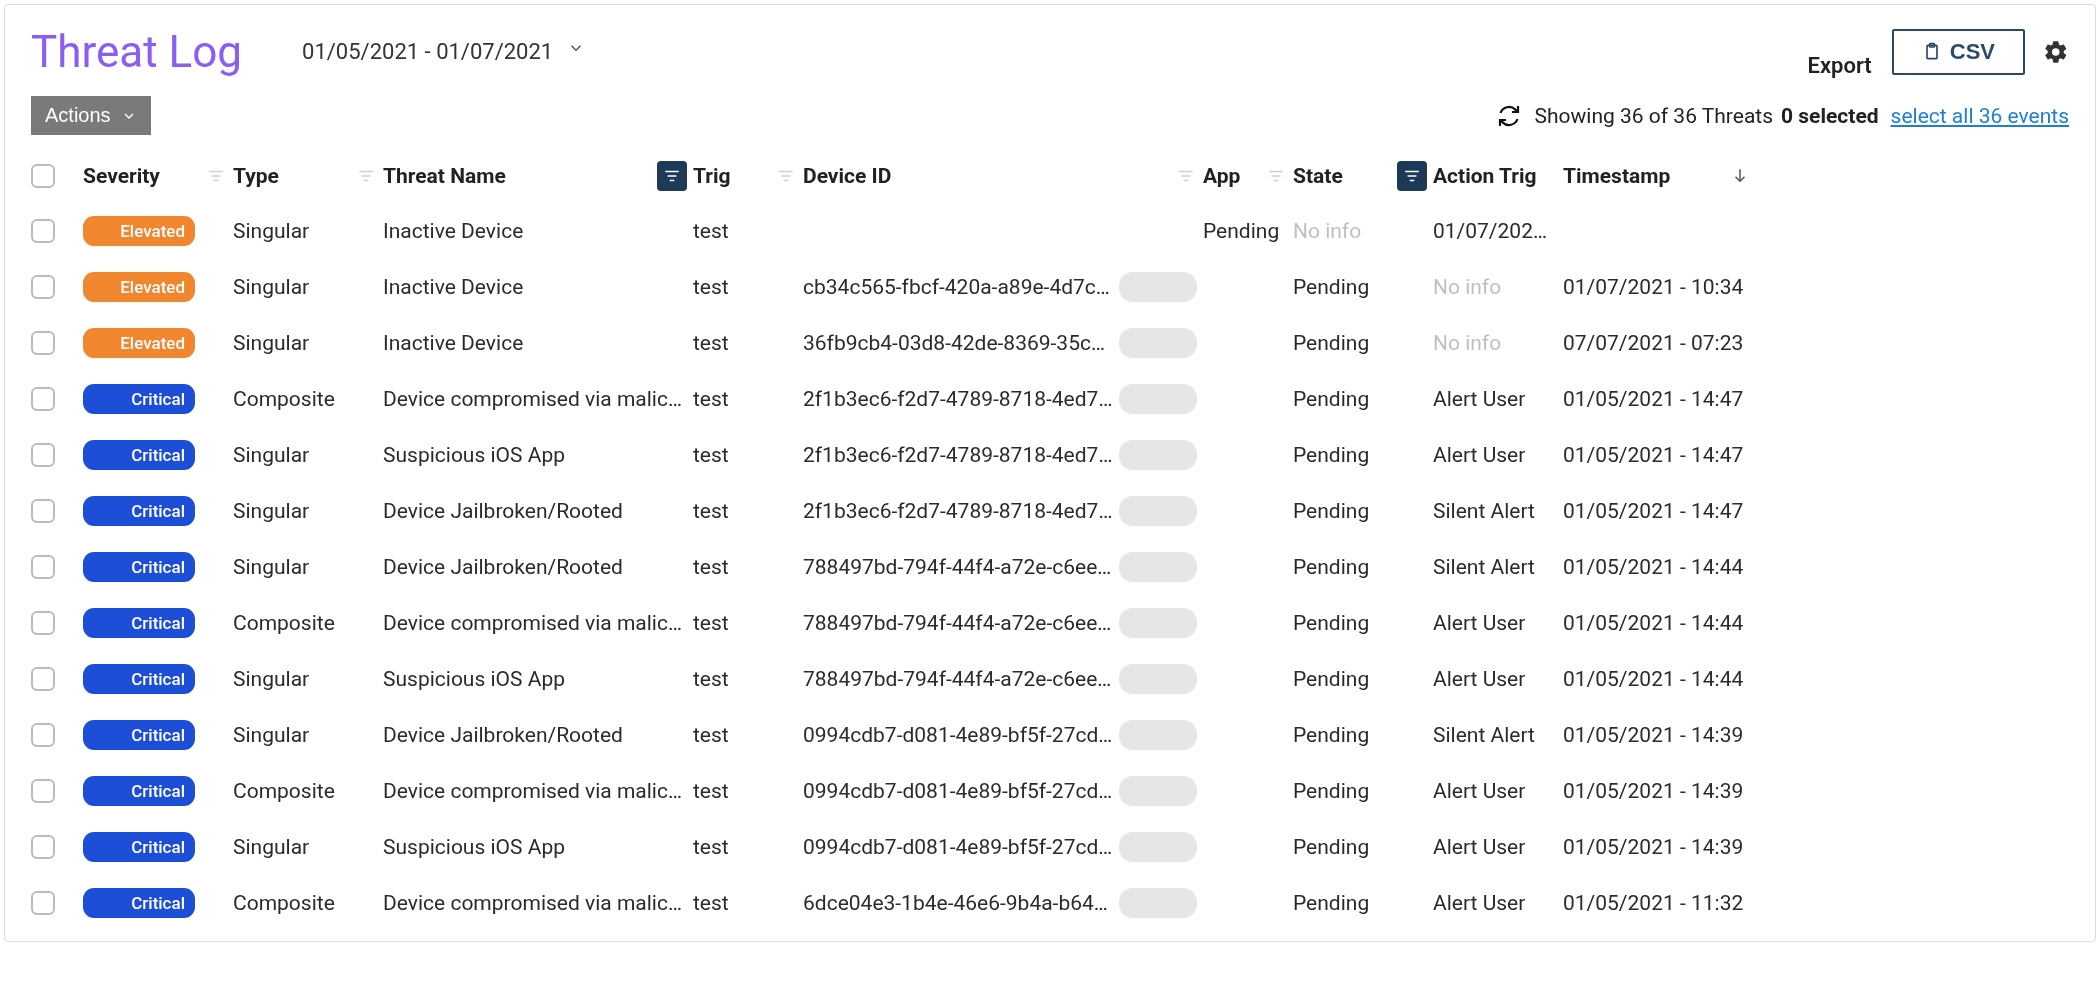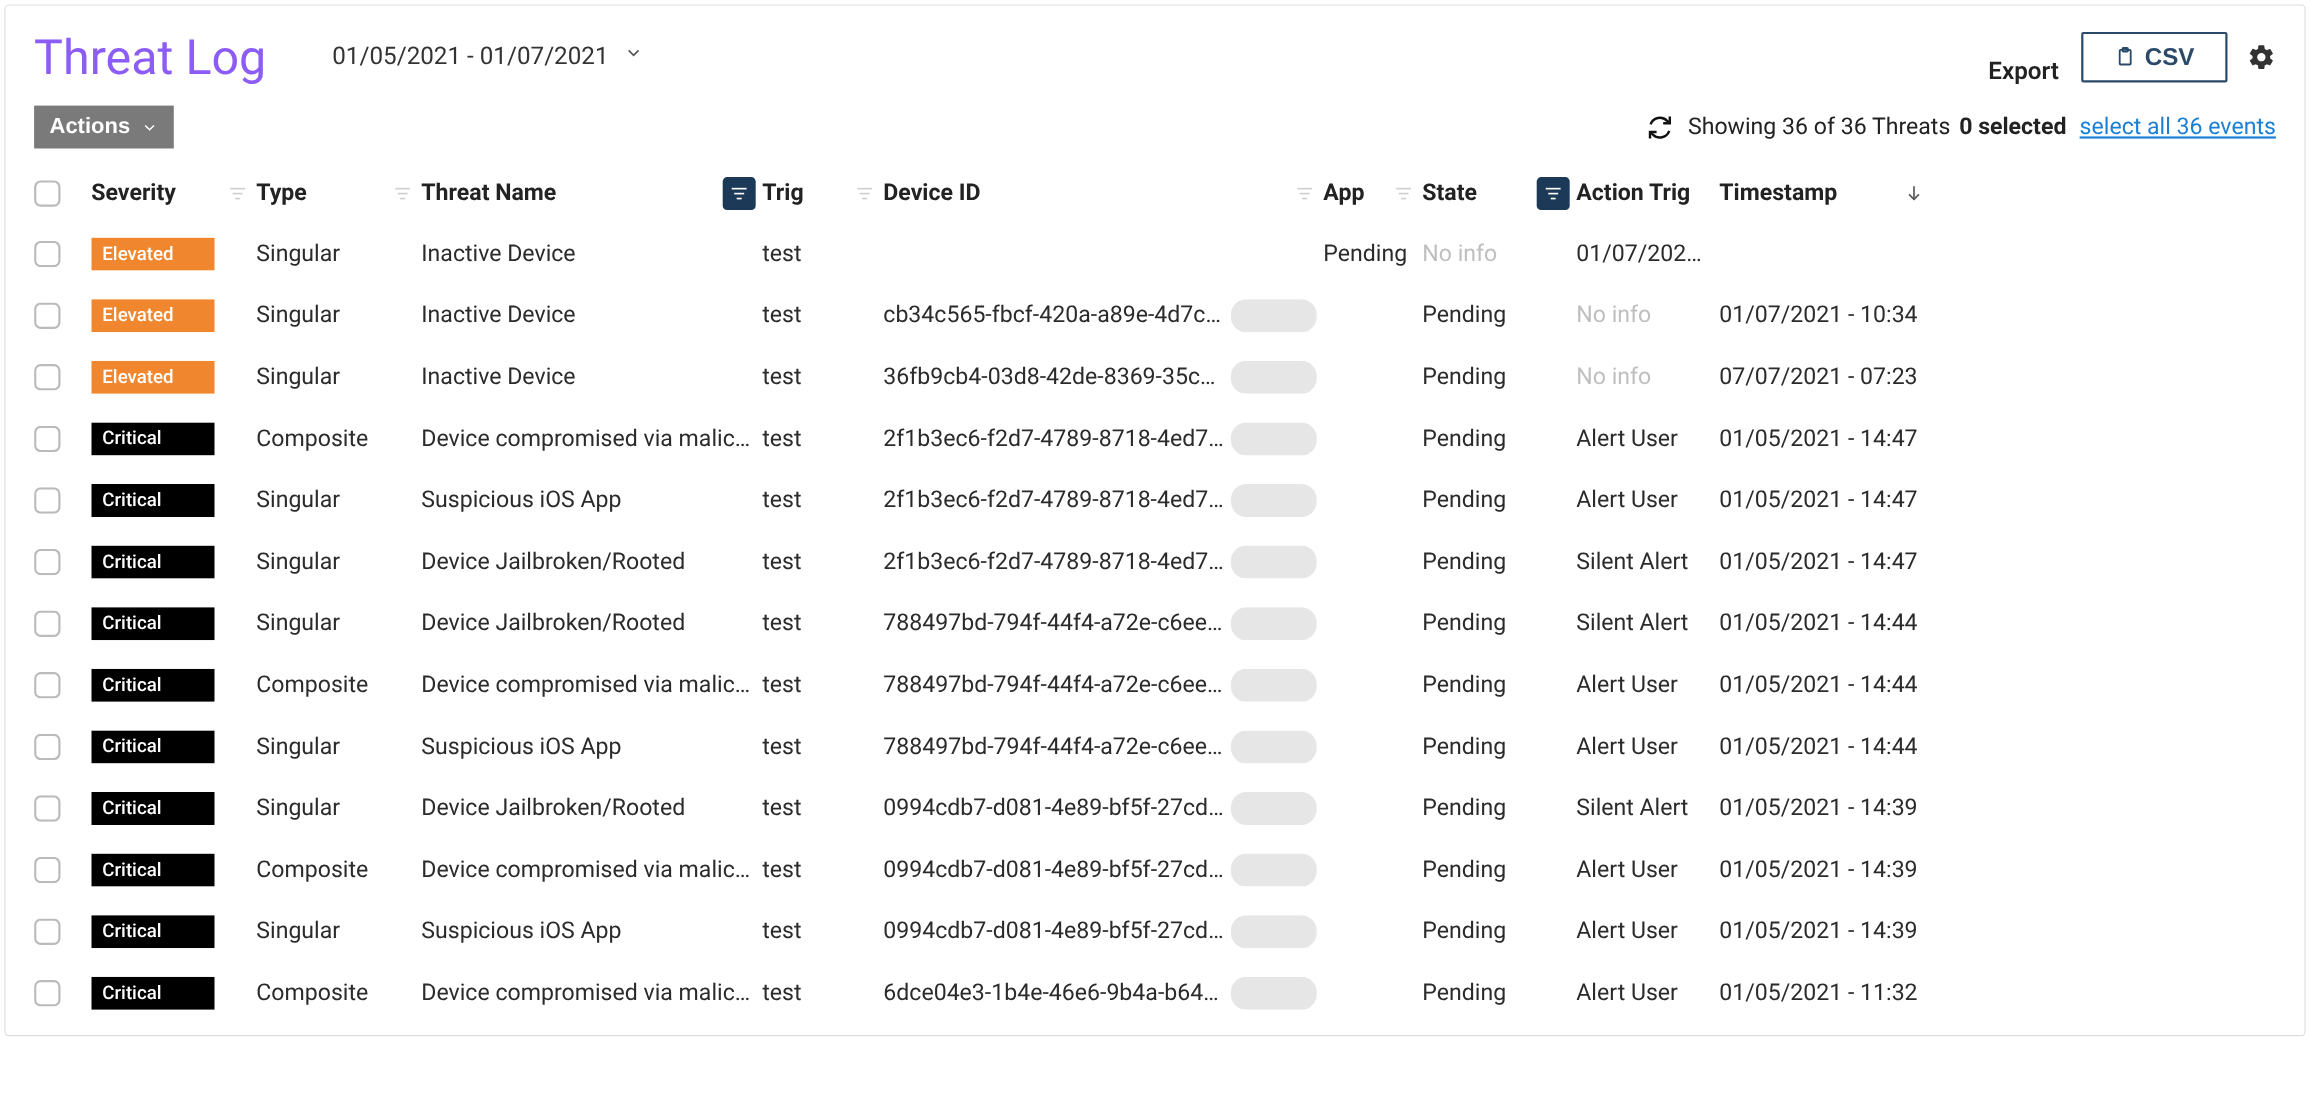--- a/index.html
+++ b/index.html
@@ -8,37 +8,37 @@
     .top-bar { display: flex; align-items: center; padding: 20px 26px 10px 26px; }
     .page-title { font-size: 44px; font-weight: 400; color: #8b5cf6; margin-right: 60px; }
     .date-range { display: flex; align-items: flex-start; font-size: 22px; color: #333; cursor: pointer; }
     .date-range .chev { margin-left: 14px; display: inline-flex; }
     .spacer { flex: 1; }
     .export-label { font-size: 22px; font-weight: 600; margin-right: 20px; color: #222; margin-top: 28px; }
     .csv-btn { border: 2px solid #2a4a6a; border-radius: 2px; padding: 8px 28px; font-size: 22px; font-weight: 700; color: #2a4a6a; background: #fff; display: flex; align-items: center; cursor: pointer; margin-right: 18px; }
     .csv-btn .csv-icon { margin-right: 8px; display: inline-flex; }
     .gear { cursor: pointer; color: #333; display: inline-flex; }
     .sub-bar { display: flex; align-items: center; padding: 8px 26px 14px 26px; }
-    .actions-btn { background: #7a7a7a; color: #fff; padding: 8px 14px; font-size: 20px; border: none; display: flex; align-items: center; cursor: pointer; font-weight: bold; }
+    .actions-btn { background: #7a7a7a; color: #fff; padding: 8px 14px; font-size: 20px; border: none; display: flex; align-items: center; cursor: pointer; }
     .actions-btn .chev { margin-left: 10px; display: inline-flex; }
     .refresh-icon { color: #111; cursor: pointer; margin-right: 14px; display: inline-flex; }
     .showing-text { font-size: 21px; color: #222; margin-right: 8px; }
     .selected-text { font-size: 21px; color: #222; font-weight: 700; margin-right: 12px; }
     .select-all-link { font-size: 21px; color: #1c7fd6; text-decoration: underline; cursor: pointer; }
     .table { width: 100%; }
     .thead, .row { display: grid; grid-template-columns: 52px 150px 150px 310px 110px 400px 90px 140px 130px 190px; align-items: center; padding: 0 26px; column-gap: 0; }
     .thead { height: 54px; border-bottom: 1px solid transparent; }
     .th { font-size: 21px; font-weight: 700; color: #222; display: flex; align-items: center; position: relative; }
     .th .filter-icon { margin-left: auto; padding-right: 8px; display: inline-flex; color: #cfcfcf; }
     .row { height: 56px; }
     .td { font-size: 21px; color: #2b2b2b; white-space: nowrap; overflow: hidden; text-overflow: ellipsis; padding-right: 6px; }
     .checkbox { width: 24px; height: 24px; border: 2px solid #bbb; border-radius: 6px; background: #fff; cursor: pointer; }
-    .sev-pill { display: inline-block; min-width: 112px; text-align: left; color: #fff; font-size: 17px; padding: 5px 10px; border-radius: 0; font-weight: 500; }
+    .sev-pill { display: inline-block; min-width: 112px; text-align: right; color: #fff; font-size: 17px; padding: 5px 10px; border-radius: 11px; font-weight: 500; }
     .sev-elevated { background: #f0872e; }
-    .sev-critical { background: #000000; }
+    .sev-critical { background: #1d4ed8; }
     .device-wrap { display: flex; align-items: center; }
     .device-id { white-space: nowrap; overflow: hidden; text-overflow: ellipsis; font-size: 21px; }
     .app-pill { background: #e6e6e6; height: 30px; width: 78px; border-radius: 14px; margin-left: 6px; flex-shrink: 0; }
     .muted { color: #bfbfbf; }
     .sort-arrow { margin-left: auto; padding-right: 4px; display: inline-flex; color: #555; }
     .threat-name-th { position: relative; text-align: right; }
     .threat-name-th .filter-box,
     .state-th .filter-box { position: absolute; right: 6px; background: #1c3a57; width: 30px; height: 30px; border-radius: 4px; display: flex; align-items: center; justify-content: center; }
     svg { display: block; }
   </style>

